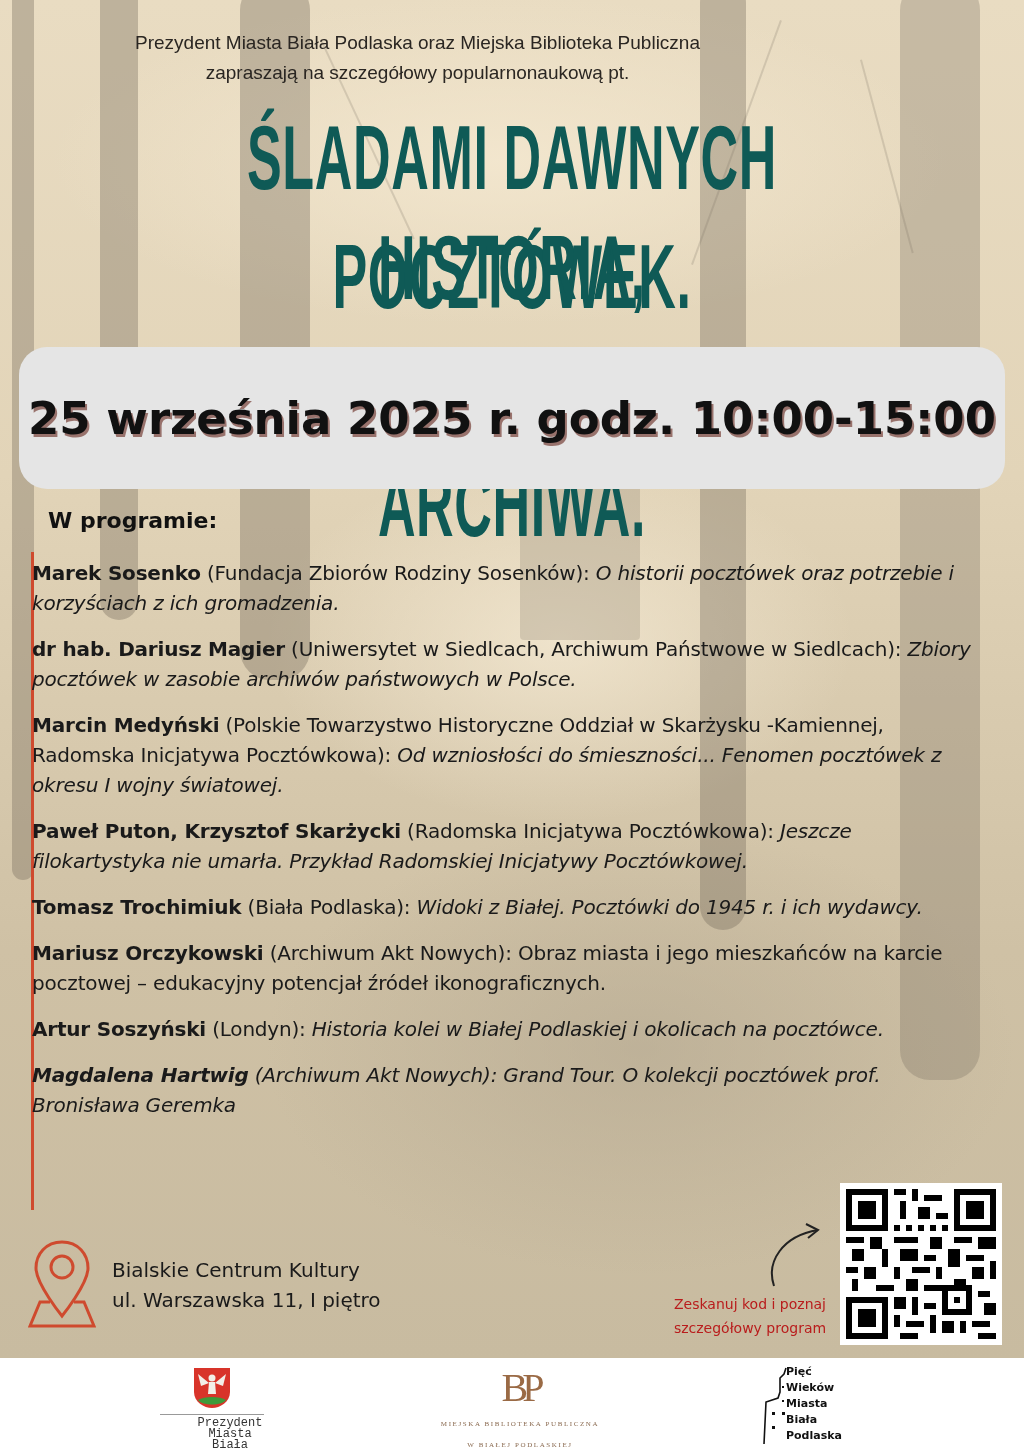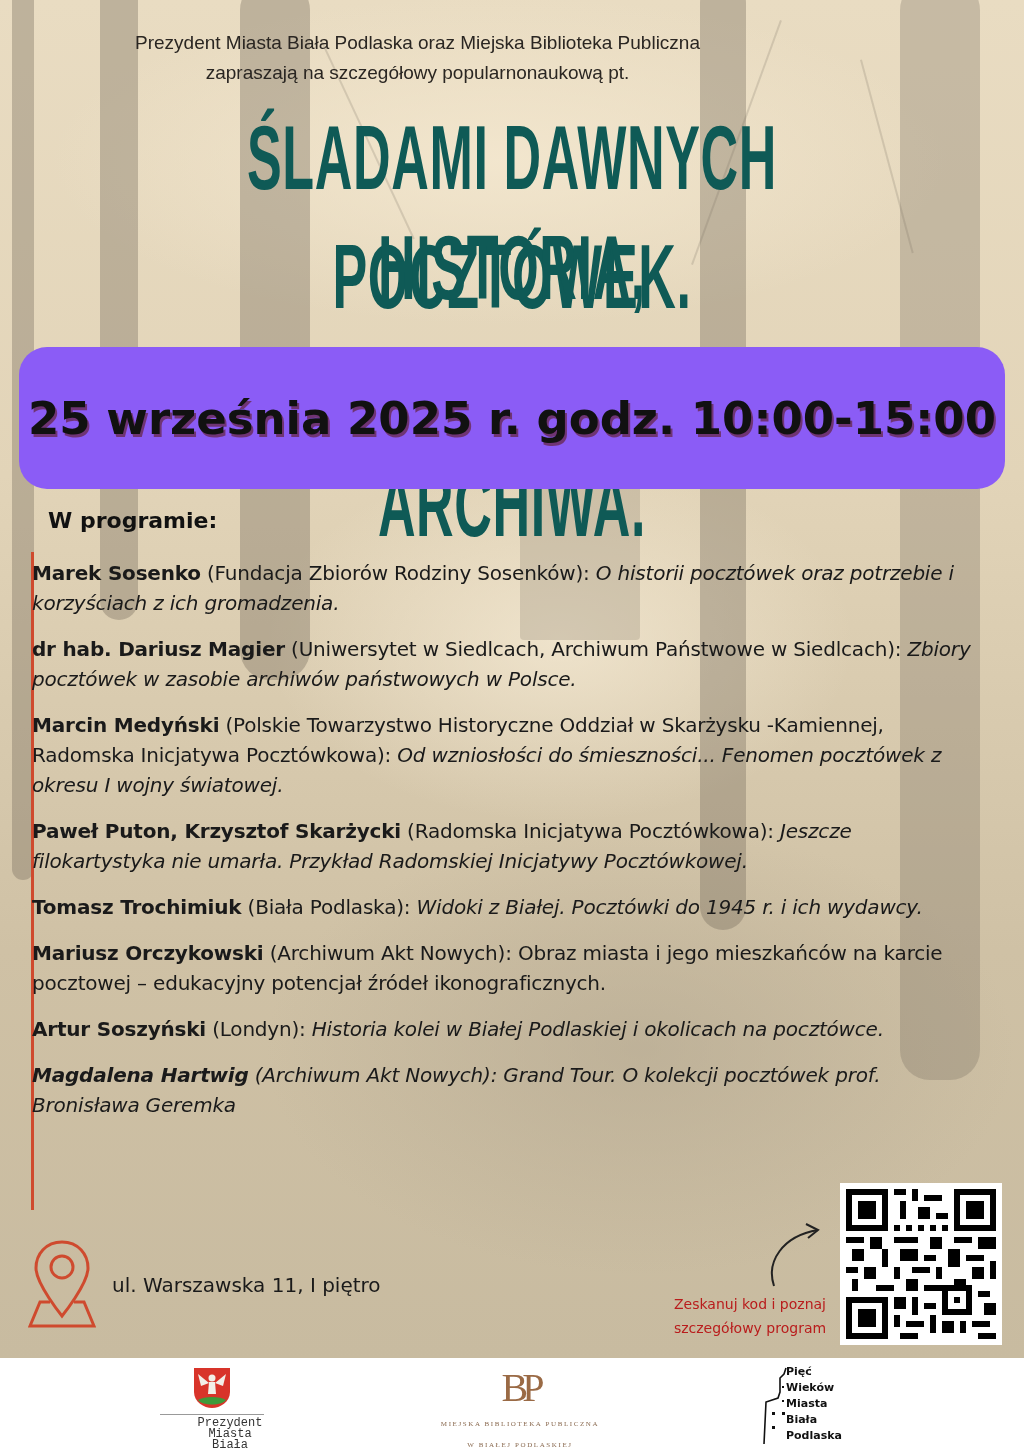--- a/index.html
+++ b/index.html
@@ -28,21 +28,21 @@
   .title {
     position: absolute; left: 0; width: 1024px; text-align: center;
     font-family: "Liberation Sans", sans-serif; font-weight: 700;
     color: #0f5a56; letter-spacing: 1px;
     transform-origin: center top;
   }
   .title.l1 { top: 98px; font-size: 84px; transform: scaleX(0.62) scaleY(1.08); line-height: 110px; }
   .title.l2 { top: 208px; font-size: 84px; transform: scaleX(0.62) scaleY(1.08); line-height: 110px; }
   .date-bar {
     position: absolute; left: 19px; top: 347px; width: 986px; height: 142px;
-    background: #8b5cf6; border-radius: 28px;
+    background: #e5e5e5; border-radius: 28px;
     display: flex; align-items: center; justify-content: center;
   }
   .date-bar span {
     font-family: "DejaVu Sans", sans-serif; font-weight: 700; font-size: 45px; color: #111;
     text-shadow: 2px 3px 0 rgba(90,20,10,0.55);
   }
   .program-head {
     position: absolute; left: 48px; top: 508px;
     font-family: "DejaVu Sans", sans-serif; font-weight: 700; font-size: 22px; color: #111;
   }
@@ -117,20 +117,21 @@
 
 <div class="venue">
   <span>
     <svg width="68" height="94" viewBox="0 0 68 94">
       <path d="M34 6 C18 6 8 18 8 32 C8 48 34 80 34 80 C34 80 60 48 60 32 C60 18 50 6 34 6 Z" fill="none" stroke="#cf4a2e" stroke-width="3"></path>
       <circle cx="34" cy="31" r="11" fill="none" stroke="#cf4a2e" stroke-width="3"></circle>
       <path d="M22 66 L12 66 L2 90 L66 90 L56 66 L46 66" fill="none" stroke="#cf4a2e" stroke-width="3"></path>
     </svg>
   </span>
   <div class="venue-text">
+    <div>Bialskie Centrum Kultury</div>
     <div>ul. Warszawska 11, I piętro</div>
   </div>
 </div>
 
 <svg class="arrow" width="70" height="70" viewBox="0 0 70 70">
   <path d="M14 64 C6 40 22 14 58 8" fill="none" stroke="#222" stroke-width="2"></path>
   <path d="M46 2 L58 8 L48 16" fill="none" stroke="#222" stroke-width="2"></path>
 </svg>
 
 <div class="scan-text">

